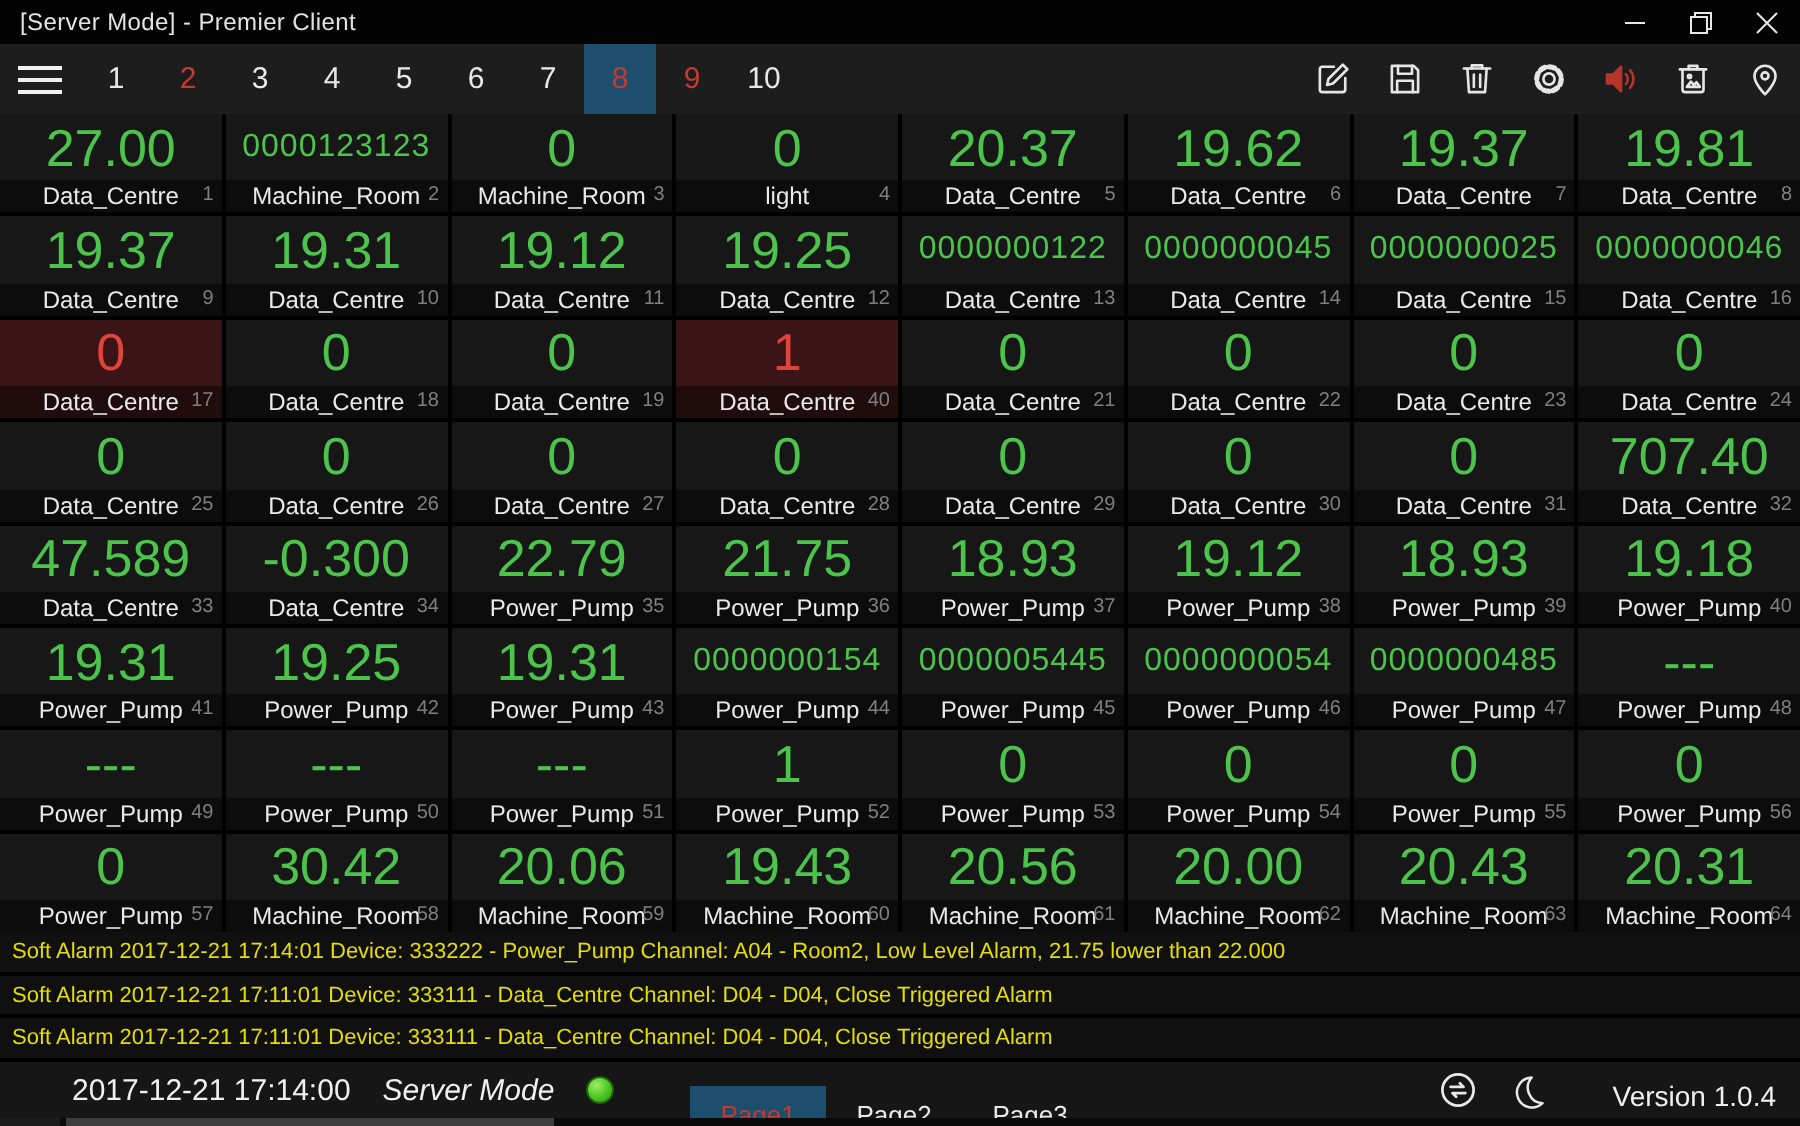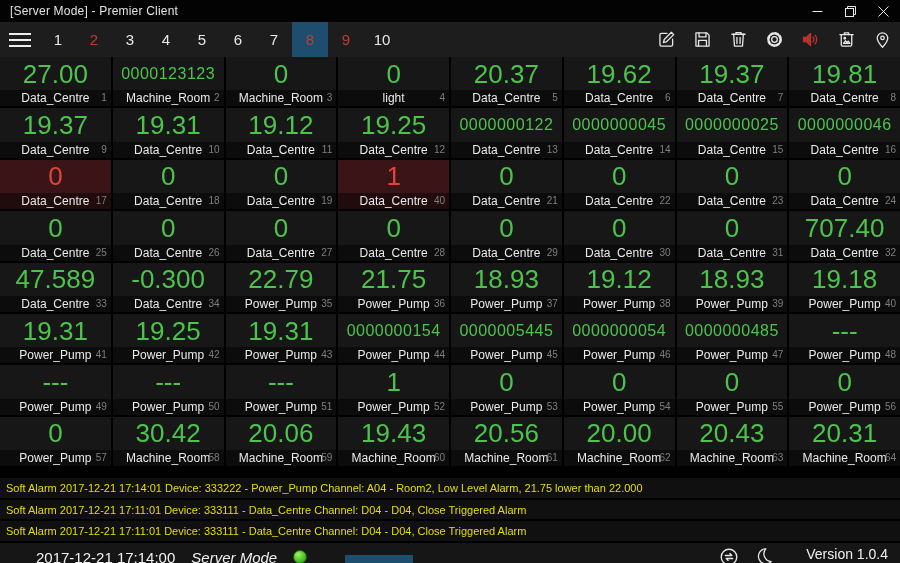--- a/index.html
+++ b/index.html
@@ -31,34 +31,34 @@
   .cell { background:#171717; display:flex; flex-direction:column; overflow:hidden; }
   .cell.alarm { background:var(--alarmbg); }
   .val { flex:1; display:flex; align-items:center; justify-content:center; color:var(--green); font-size:26px; line-height:1; }
   .val.small { font-size:16px; letter-spacing:.5px; }
   .cell.alarm .val { color:var(--vred); }
   .labrow { height:16px; background:rgba(0,0,0,.45); position:relative; display:flex; align-items:center; justify-content:center; }
   .lab { color:#eaeaea; font-size:12px; line-height:16px; }
   .idx { position:absolute; right:4px; top:2px; color:#7f7f7f; font-size:10px; }
 
   
-  .alarms { flex:0 0 65px; display:flex; flex-direction:column; background:#060606;margin-top:12px; }
+  .alarms { flex:0 0 65px; display:flex; flex-direction:column; background:#060606; }
   .alarm-row { flex:1; display:flex; align-items:center; padding-left:6px; color:var(--yellow); font-size:11px; background:#101010; border-bottom:2px solid #000; white-space:nowrap; }
 
   
   .statusbar { height:28px; flex:0 0 28px; background:#161616; display:flex; align-items:center; color:#f0f0f0; font-size:14px; position:relative;padding-left:20px; }
   .sb-time { margin-left:16px; font-size:15px; }
   .sb-mode { margin-left:16px; font-size:15px;font-style:italic; }
   .led { margin-left:16px; width:14px; height:14px; border-radius:50%;
     background:radial-gradient(circle at 35% 30%, #9df065, #49c421 55%, #2f8c10);
     border:1px solid #1e6009; }
   .sb-tabs { position:absolute; left:345px; top:12px; height:100%; display:flex; }
   .sb-tab { width:68px; height:100%; display:flex; align-items:center; justify-content:center; font-size:13px; color:#e8e8e8; }
   .sb-tab.active { background:var(--accent); color:var(--pred); }
-  .sb-icons { margin-left:auto; display:flex; align-items:flex-start; gap:14px; }
+  .sb-icons { margin-left:auto; display:flex; align-items:flex-end; gap:14px; }
   .sb-icon { display:flex; align-items:center; justify-content:center; color:#e8e8e8; }
   .sb-icon svg { stroke:currentColor; fill:none; stroke-width:1.5; stroke-linecap:round; stroke-linejoin:round; }
   .sb-version { margin-left:18px; margin-right:12px; font-size:14px; }
 
   
   .scrollbar { height:4px; flex:0 0 4px; background:#0a0a0a; position:relative; }
   .scroll-thumb { position:absolute; left:33px; top:0; width:244px; height:4px; background:#3d3d3d; }
   .scroll-corner { position:absolute; left:0; top:0; width:30px; height:4px; background:#1c1c1c; }
 </style>
 </head>

